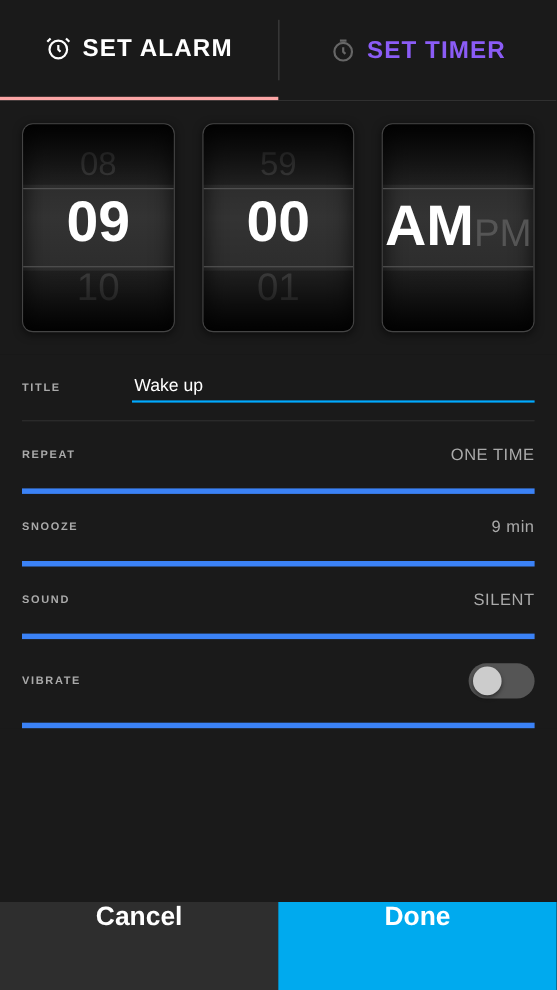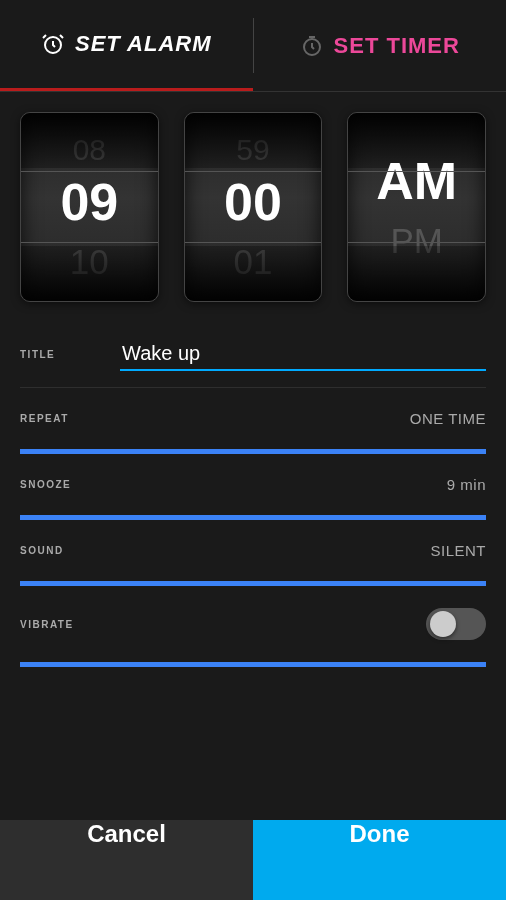--- a/index.html
+++ b/index.html
@@ -26,22 +26,21 @@
       display: flex;
       align-items: center;
       justify-content: center;
       gap: 10px;
       flex: 1;
       height: 100%;
       cursor: pointer;
     }
 
     .header-tab.active {
-      border-bottom: 3px solid #b91c1c;
-      font-style: italic;
+      border-bottom: 3px solid #fca5a5;
     }
 
     .header-tab-label {
       font-size: 22px;
       font-weight: bold;
       letter-spacing: 1px;
     }
 
     .header-tab.active .header-tab-label {
       color: #ffffff;
@@ -157,21 +156,21 @@
       z-index: 5;
     }
 
     .drum-roller-ampm {
       width: 148px;
       height: 190px;
       background: linear-gradient(180deg, #1e1e1e 0%, #2a2a2a 20%, #333 45%, #2a2a2a 80%, #1e1e1e 100%);
       border-radius: 10px;
       border: 1px solid #444;
       display: flex;
-      flex-direction: column;
+      flex-direction: row;
       align-items: center;
       justify-content: center;
       position: relative;
       overflow: hidden;
       box-shadow: inset 0 0 20px rgba(0,0,0,0.8), 0 2px 8px rgba(0,0,0,0.5);
     }
 
     .drum-roller-ampm::before {
       content: '';
       position: absolute;
@@ -215,21 +214,21 @@
       color: #aaa;
       min-width: 80px;
     }
 
     .title-input {
       flex: 1;
       background: transparent;
       border: none;
       border-bottom: 2px solid #00aaff;
       color: #fff;
-      font-size: 20px;
+      font-size: 16px;
       padding: 4px 2px;
       outline: none;
     }
 
     .setting-row {
       display: flex;
       align-items: center;
       justify-content: space-between;
       padding: 22px 0;
       border-bottom: 5px solid #3b82f6;
@@ -309,21 +308,21 @@
     </svg>
     <span class="header-tab-label">SET ALARM</span>
   </div>
   <div class="header-divider"></div>
   <div class="header-tab inactive">
     <svg class="tab-icon" viewBox="0 0 24 24" fill="none" stroke="#666" stroke-width="2">
       <circle cx="12" cy="13" r="8"></circle>
       <path d="M12 9v4l2 2" stroke="#666"></path>
       <path d="M9 3h6" stroke="#666"></path>
     </svg>
-    <span class="header-tab-label" style="color:#ec4899;">SET TIMER</span>
+    <span class="header-tab-label" style="color:#8b5cf6;">SET TIMER</span>
   </div>
 </div>
 
 <div class="drum-section">
 
   <div class="drum-roller">
     <div class="drum-center-line-top"></div>
     <div class="drum-center-line-bottom"></div>
     <div class="drum-item above">08</div>
     <div class="drum-item current">09</div>

